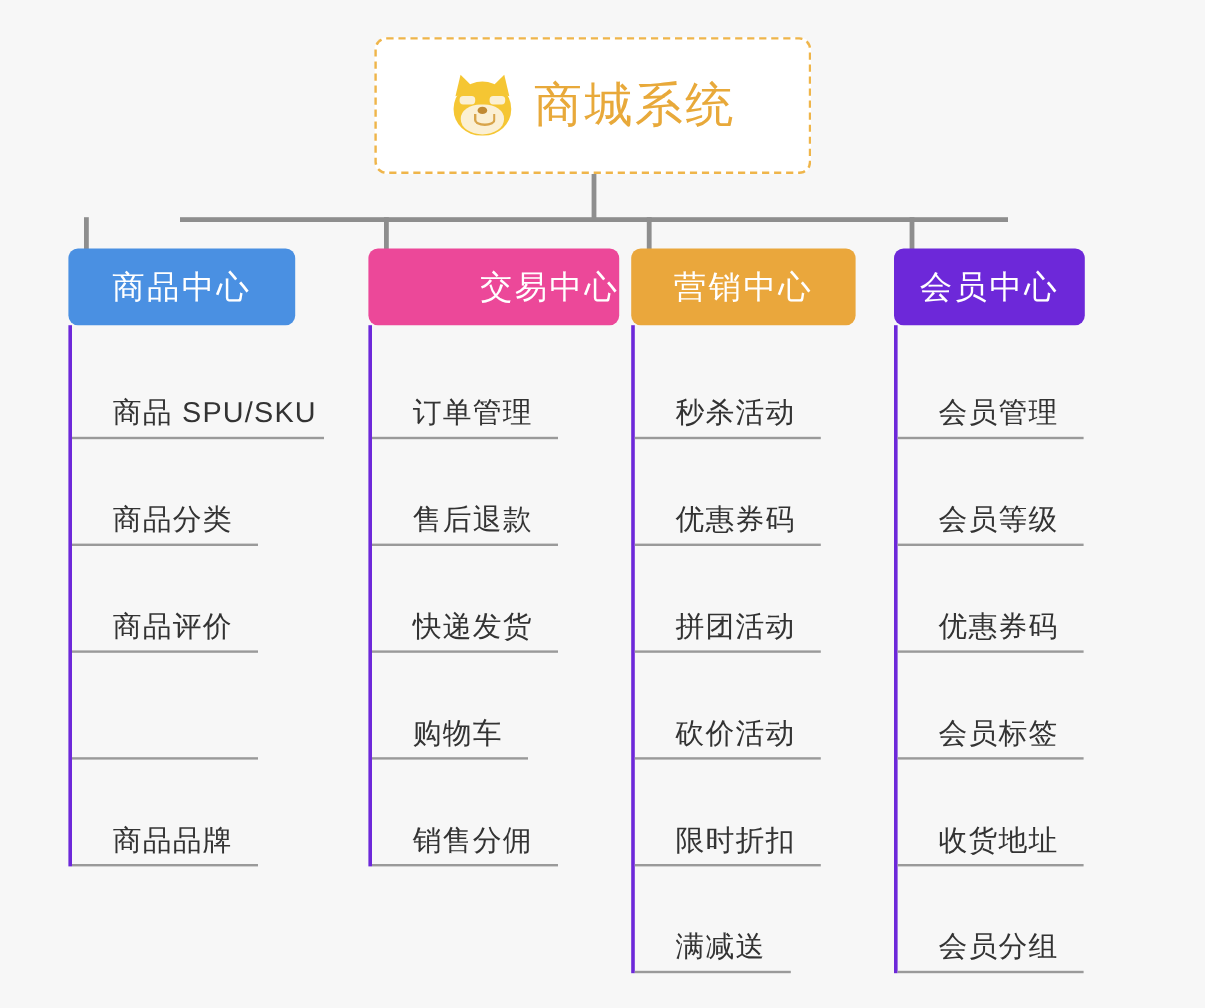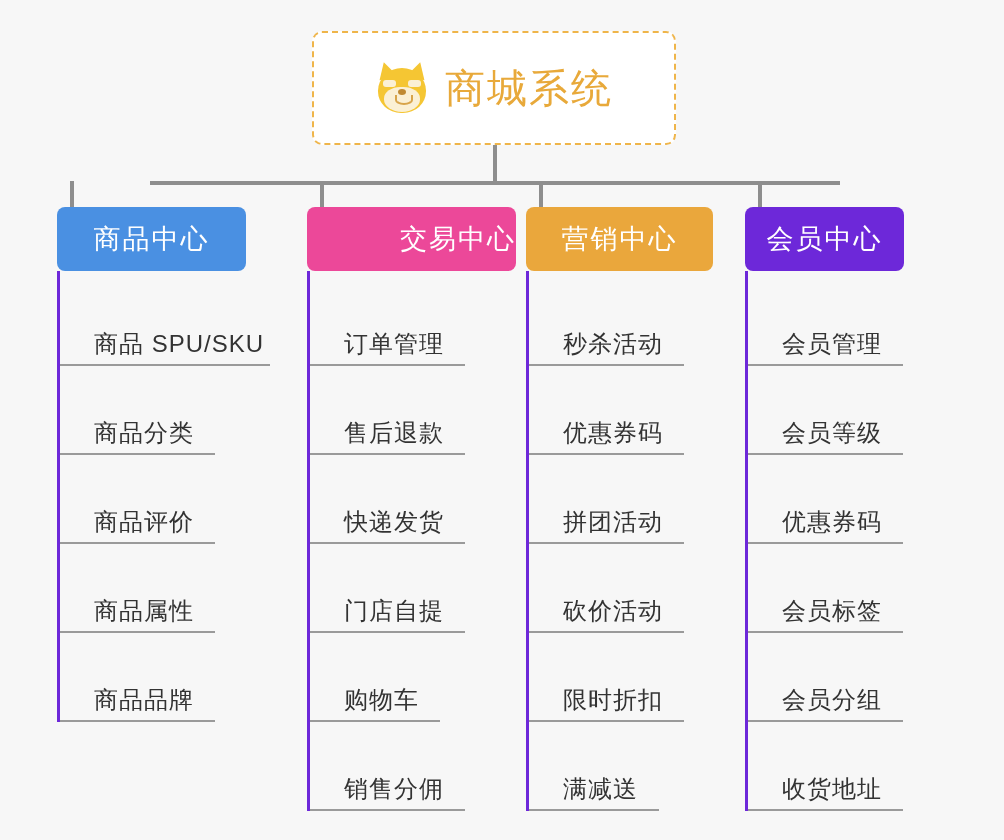--- a/index.html
+++ b/index.html
@@ -209,21 +209,20 @@
           </div>
           <div class="leaf">
             <span class="leaf-label">商品分类</span>
             <span class="leaf-rule" style="width: 155px;"></span>
           </div>
           <div class="leaf">
             <span class="leaf-label">商品评价</span>
             <span class="leaf-rule" style="width: 155px;"></span>
           </div>
           <div class="leaf">
-            <span class="leaf-label">商品属性</span>
             <span class="leaf-rule" style="width: 155px;"></span>
           </div>
           <div class="leaf">
             <span class="leaf-label">商品品牌</span>
             <span class="leaf-rule" style="width: 155px;"></span>
           </div>
         </div>
       </div>
       <div class="column" style="left: 307px;">
         <div class="cat-box" style="width: 209px; background: #ec4899; justify-content: flex-end;">
@@ -236,24 +235,20 @@
           </div>
           <div class="leaf">
             <span class="leaf-label">售后退款</span>
             <span class="leaf-rule" style="width: 155px;"></span>
           </div>
           <div class="leaf">
             <span class="leaf-label">快递发货</span>
             <span class="leaf-rule" style="width: 155px;"></span>
           </div>
           <div class="leaf">
-            <span class="leaf-label">门店自提</span>
-            <span class="leaf-rule" style="width: 155px;"></span>
-          </div>
-          <div class="leaf">
             <span class="leaf-label">购物车</span>
             <span class="leaf-rule" style="width: 130px;"></span>
           </div>
           <div class="leaf">
             <span class="leaf-label">销售分佣</span>
             <span class="leaf-rule" style="width: 155px;"></span>
           </div>
         </div>
       </div>
       <div class="column" style="left: 526px;">
@@ -302,24 +297,24 @@
           </div>
           <div class="leaf">
             <span class="leaf-label">优惠券码</span>
             <span class="leaf-rule" style="width: 155px;"></span>
           </div>
           <div class="leaf">
             <span class="leaf-label">会员标签</span>
             <span class="leaf-rule" style="width: 155px;"></span>
           </div>
           <div class="leaf">
+            <span class="leaf-label">收货地址</span>
+            <span class="leaf-rule" style="width: 155px;"></span>
+          </div>
+          <div class="leaf">
             <span class="leaf-label">会员分组</span>
-            <span class="leaf-rule" style="width: 155px;"></span>
-          </div>
-          <div class="leaf">
-            <span class="leaf-label">收货地址</span>
             <span class="leaf-rule" style="width: 155px;"></span>
           </div>
         </div>
       </div>
     </div>
 
 </div>
 
 </body></html>

